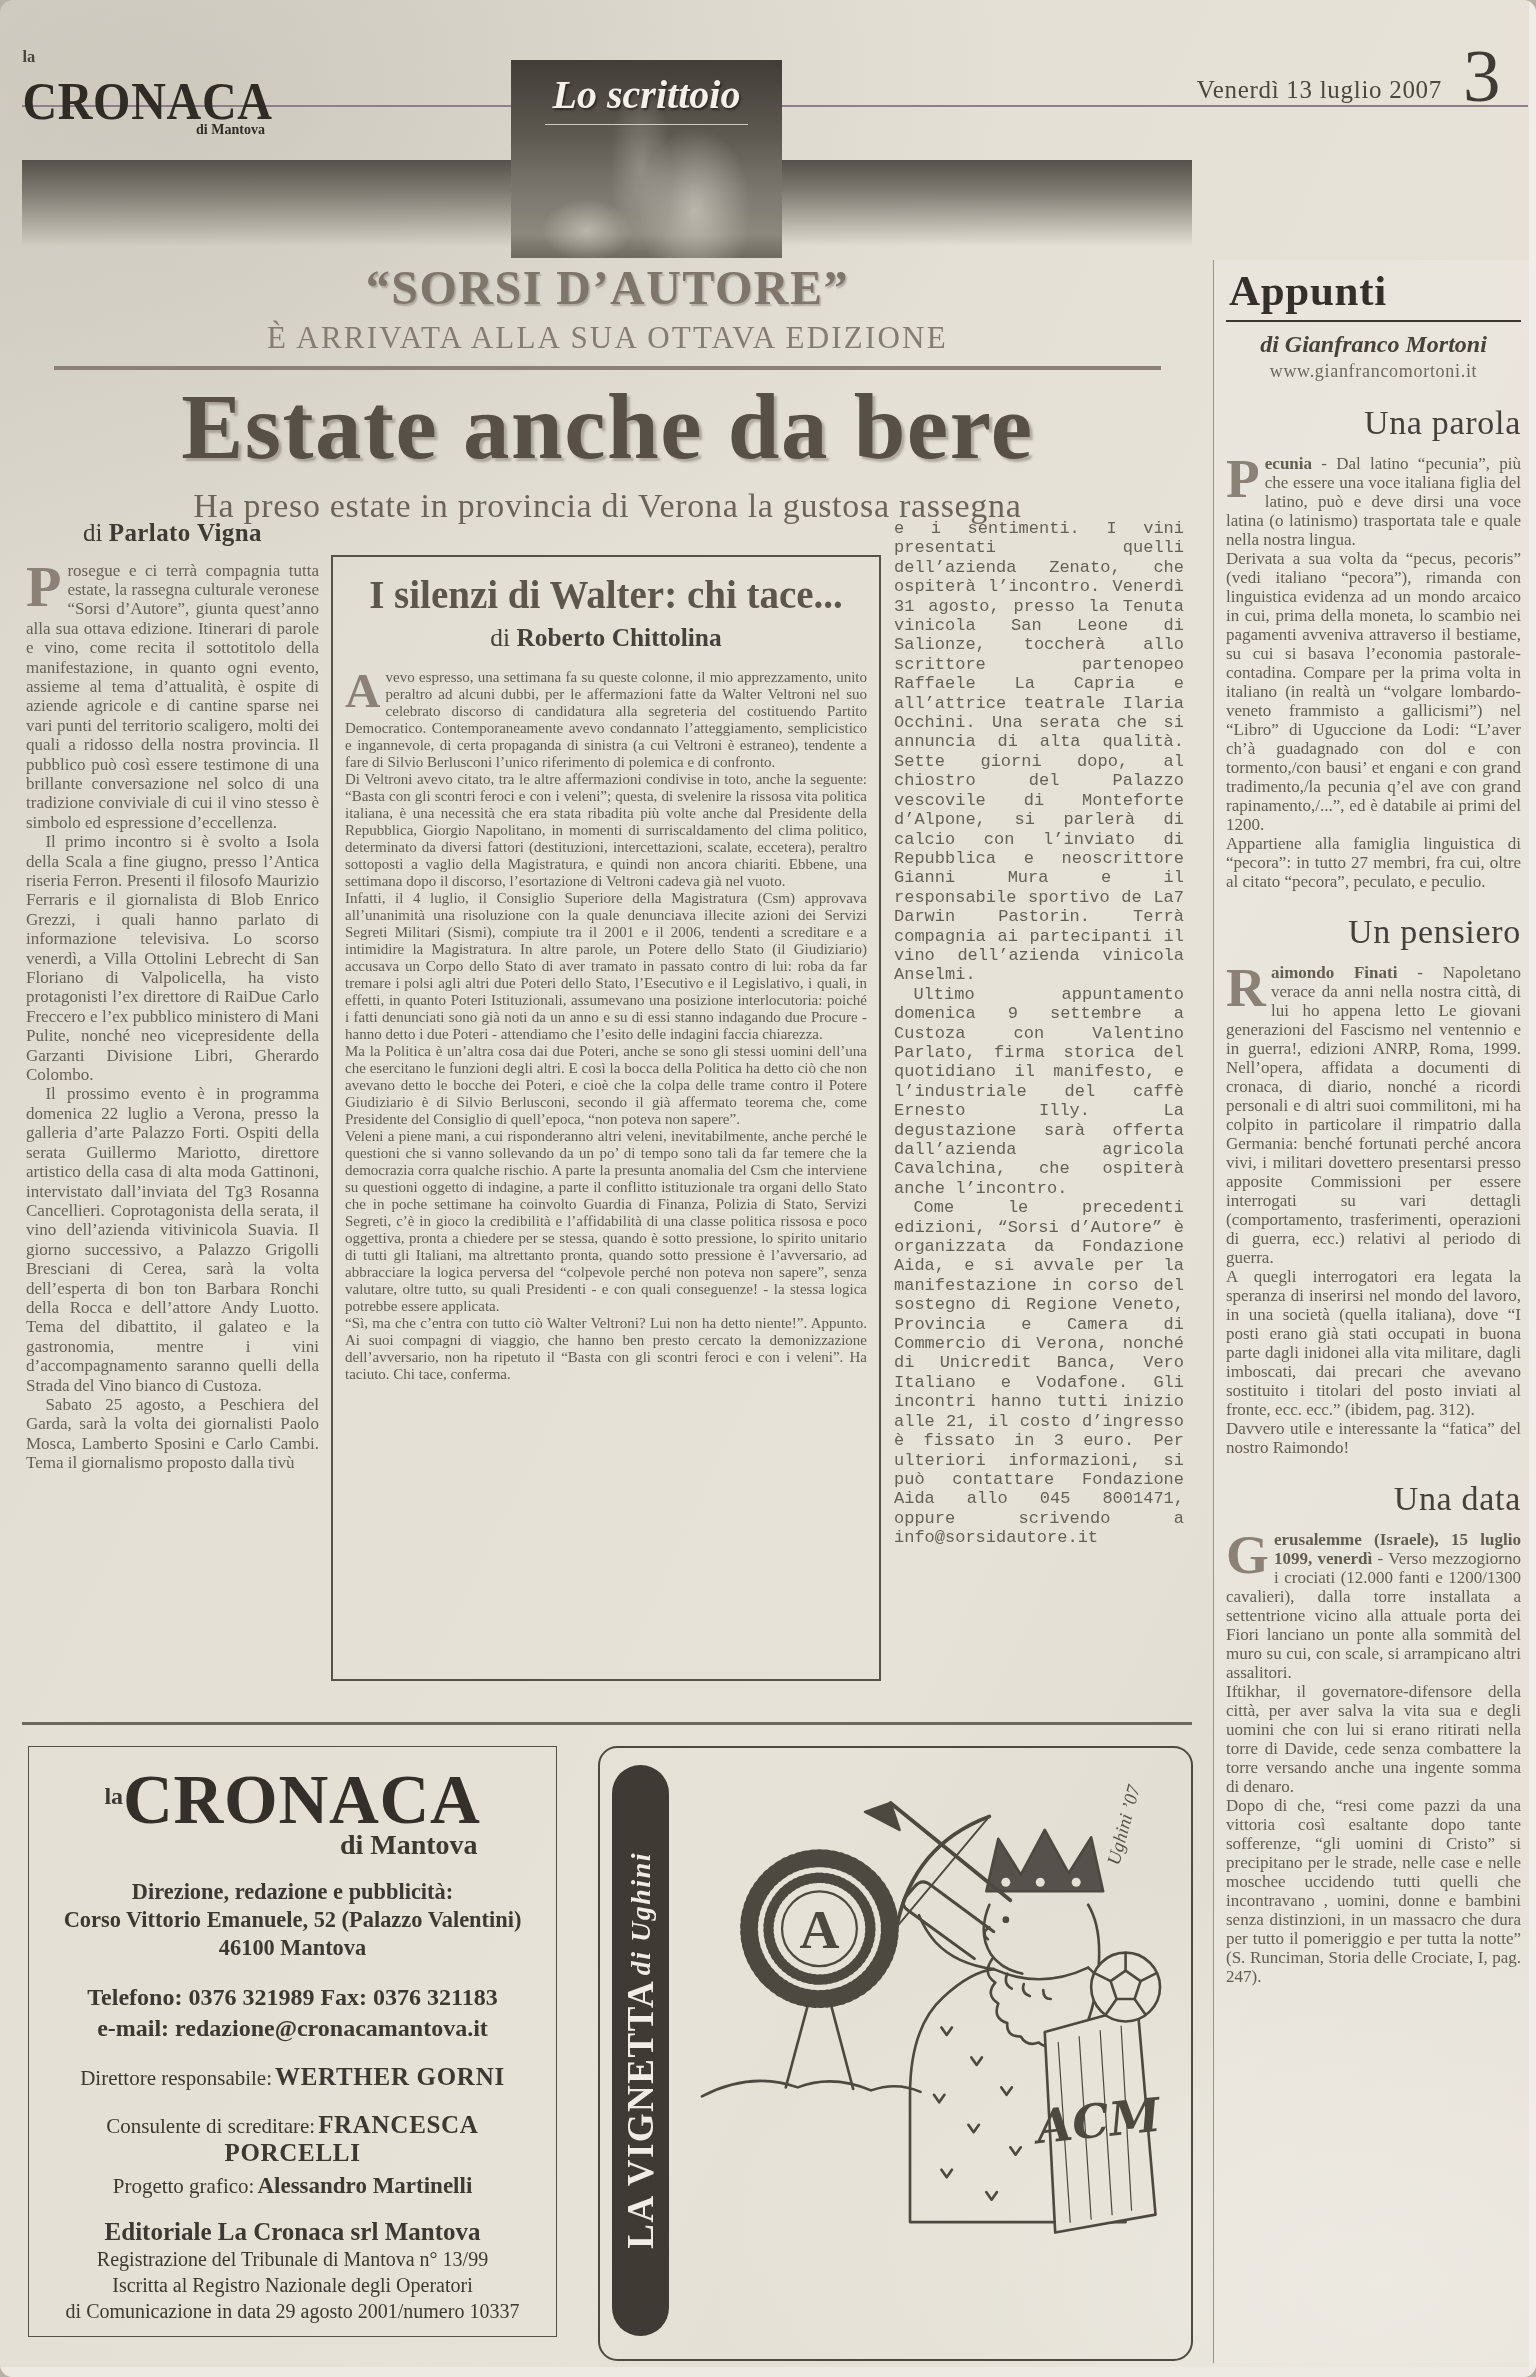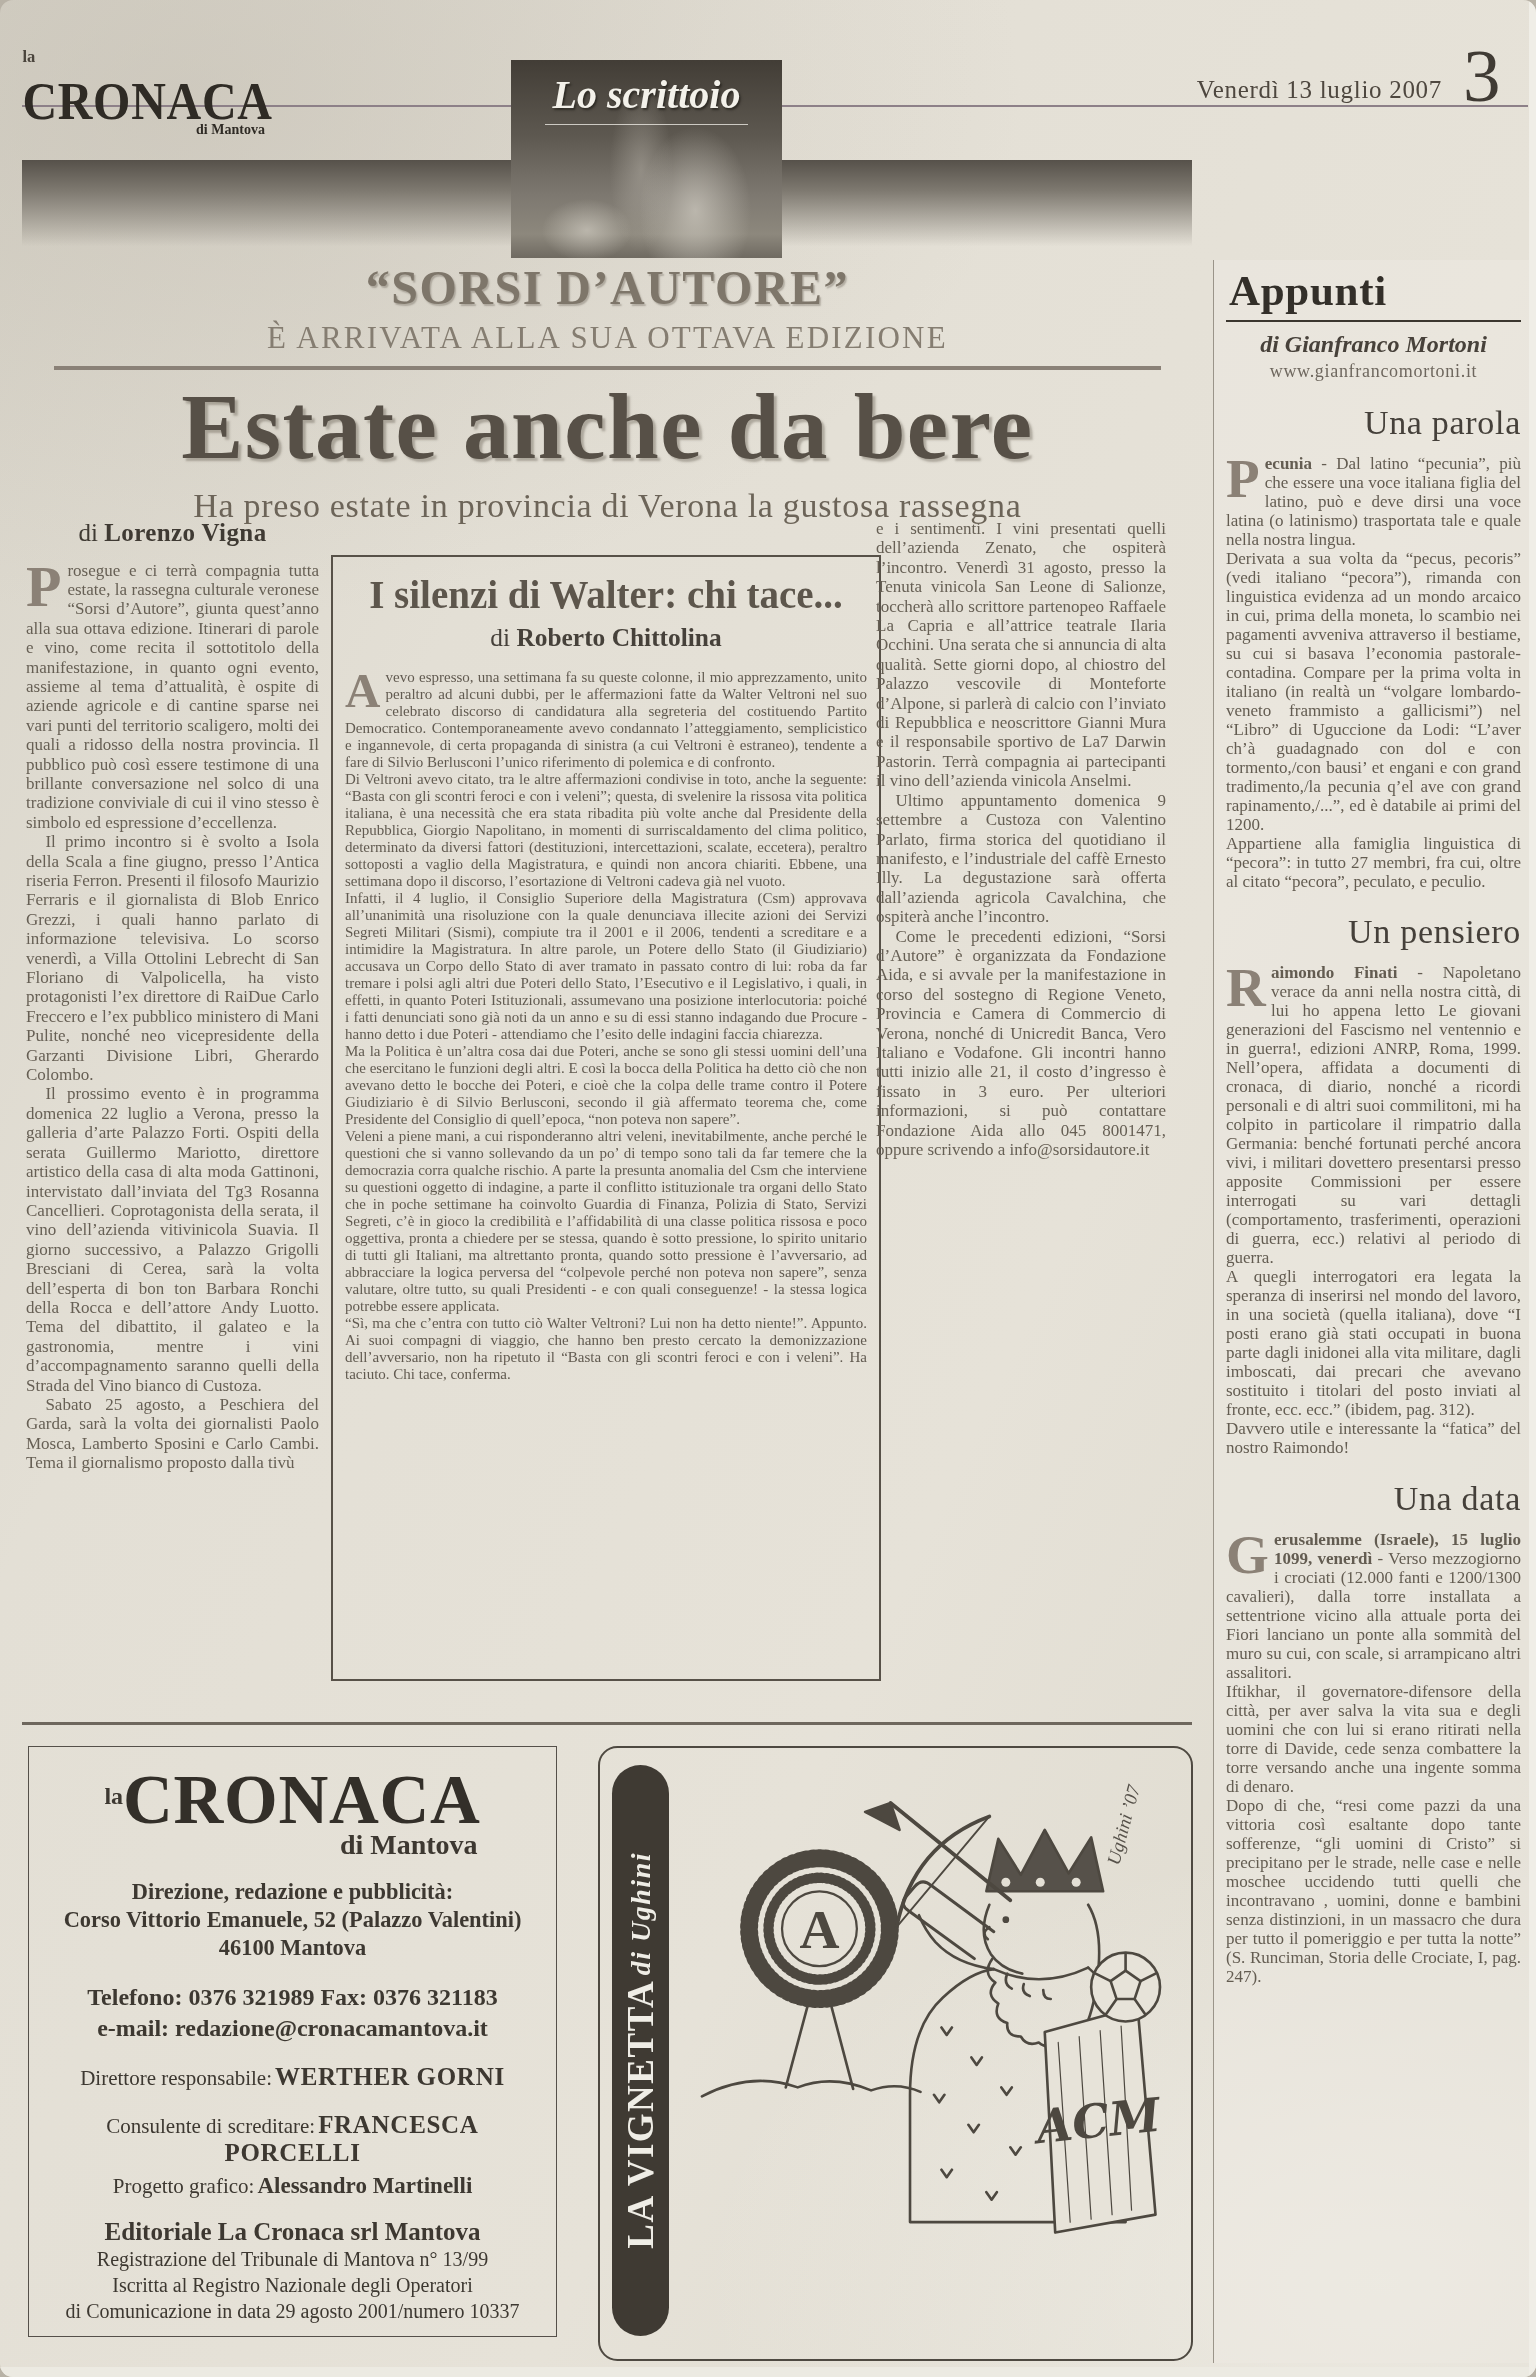--- a/index.html
+++ b/index.html
@@ -50,21 +50,21 @@
   .byline b{letter-spacing:0.4px;}
   .dropcap{float:left;font-weight:bold;color:#8b8176;font-size:58px;line-height:46px;padding:3px 6px 0 0;}
 
   .center-box{position:absolute;left:331px;top:555px;width:550px;height:1126px;border:2.2px solid #575148;
     padding:12px 12px;box-sizing:border-box;overflow:hidden;}
   .cb-title{text-align:center;font-size:39px;font-weight:bold;color:#5d564c;margin:3px 0 6px;}
   .cb-byline{text-align:center;font-size:25.4px;color:#46413a;margin-bottom:16.5px;}
   .center-box .body-p{font-size:15px;line-height:17px;color:#615a50;}
   .center-box .dropcap{font-size:49px;line-height:39px;padding:2.2px 5.2px 0 0;}
 
-  .col-right{position:absolute;left:876px;top:519px;width:290px;height:1204px;overflow:hidden;}
+  .col-right{position:absolute;left:894px;top:519px;width:290px;height:1204px;overflow:hidden;font-family:Liberation Mono, monospace;}
   .col-right .body-p{font-size:17px;line-height:19.4px;}
 
   .ad-box{margin-top:22.4px;border:1.5px solid #6b6455;padding:8.2px;background:transparent;}
   .ad-inner{background:#6e6759;color:#f4f2ea;text-align:center;padding:31px 9px 34px;}
   .ad-l1,.ad-l2{font-size:31px;font-weight:bold;line-height:1.15;}
   .ad-title{font-size:42px;font-weight:bold;line-height:1.1;margin-top:21px;}
   .ad-numeri{font-size:24px;font-weight:bold;margin-top:6px;}
   .ad-cta{font-size:37px;font-weight:bold;text-decoration:underline;margin-top:48px;letter-spacing:0.7px;}
   .ad-phone{font-size:34px;font-weight:bold;margin-top:43px;letter-spacing:1.5px;}
 
@@ -131,21 +131,21 @@
     <div class="kicker">“SORSI D’AUTORE”</div>
     <div class="kicker2">È ARRIVATA ALLA SUA OTTAVA EDIZIONE</div>
     <div class="lead-rule"></div>
     <div class="headline">Estate anche da bere</div>
     <div class="subhead">Ha preso estate in provincia di Verona la gustosa rassegna</div>
   </div>
 
   <div class="col-left">
     <div class="byline">
       <span>di</span>
-      <b>Lorenzo Vigna</b>
+      <b>Parlato Vigna</b>
     </div>
     <p class="body-p"><span class="dropcap">P</span><span>rosegue e ci terrà compagnia tutta estate, la rassegna culturale veronese “Sorsi d’Autore”, giunta quest’anno alla sua ottava edizione. Itinerari di parole e vino, come recita il sottotitolo della manifestazione, in quanto ogni evento, assieme al tema d’attualità, è ospite di aziende agricole e di cantine sparse nei vari punti del territorio scaligero, molti dei quali a ridosso della nostra provincia. Il pubblico può così essere testimone di una brillante conversazione nel solco di una tradizione conviviale di cui il vino stesso è simbolo ed espressione d’eccellenza.</span></p>
     <p class="body-p indent">Il primo incontro si è svolto a Isola della Scala a fine giugno, presso l’Antica riseria Ferron. Presenti il filosofo Maurizio Ferraris e il giornalista di Blob Enrico Grezzi, i quali hanno parlato di informazione televisiva. Lo scorso venerdì, a Villa Ottolini Lebrecht di San Floriano di Valpolicella, ha visto protagonisti l’ex direttore di RaiDue Carlo Freccero e l’ex pubblico ministero di Mani Pulite, nonché neo vicepresidente della Garzanti Divisione Libri, Gherardo Colombo.</p>
     <p class="body-p indent">Il prossimo evento è in programma domenica 22 luglio a Verona, presso la galleria d’arte Palazzo Forti. Ospiti della serata Guillermo Mariotto, direttore artistico della casa di alta moda Gattinoni, intervistato dall’inviata del Tg3 Rosanna Cancellieri. Coprotagonista della serata, il vino dell’azienda vitivinicola Suavia. Il giorno successivo, a Palazzo Grigolli Bresciani di Cerea, sarà la volta dell’esperta di bon ton Barbara Ronchi della Rocca e dell’attore Andy Luotto. Tema del dibattito, il galateo e la gastronomia, mentre i vini d’accompagnamento saranno quelli della Strada del Vino bianco di Custoza.</p>
     <p class="body-p indent">Sabato 25 agosto, a Peschiera del Garda, sarà la volta dei giornalisti Paolo Mosca, Lamberto Sposini e Carlo Cambi. Tema il giornalismo proposto dalla tivù</p>
   </div>
 
   <div class="center-box">
     <div class="cb-title">I silenzi di Walter: chi tace...</div>
     <div class="cb-byline">

